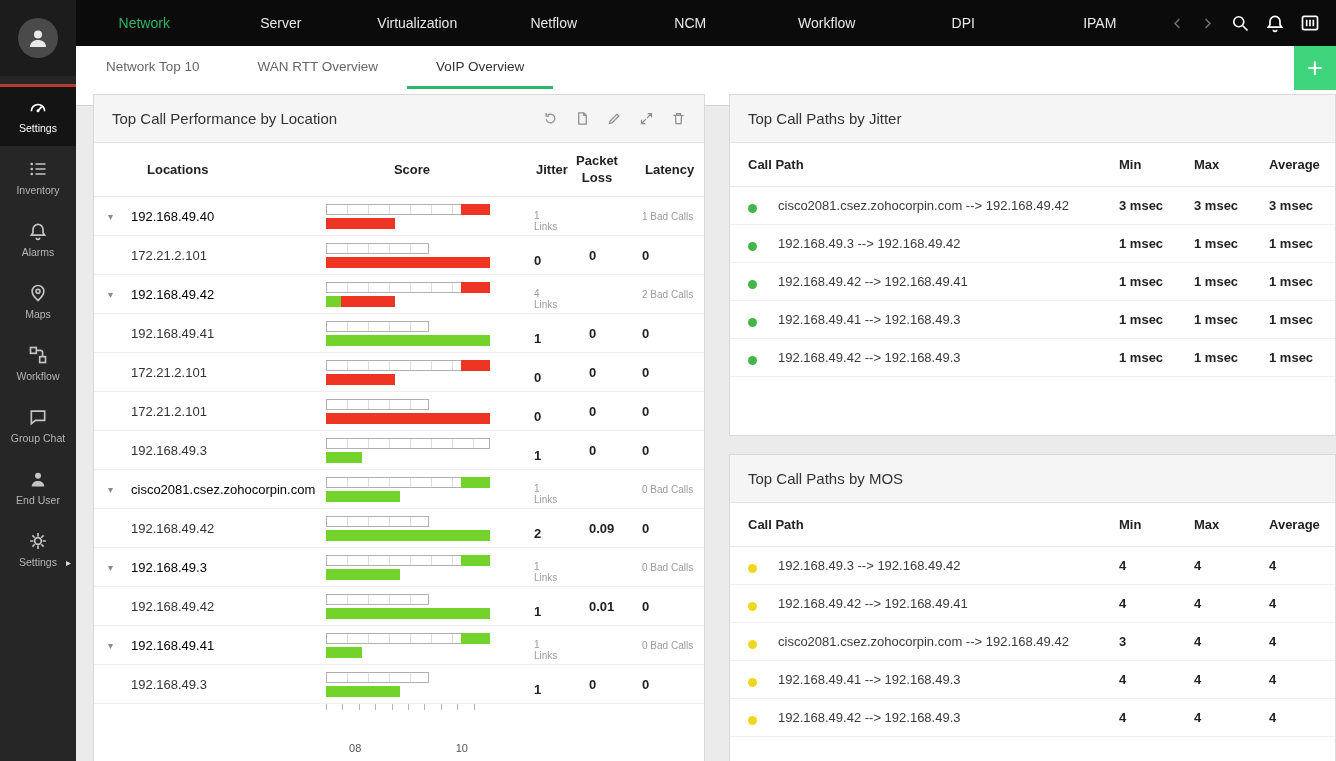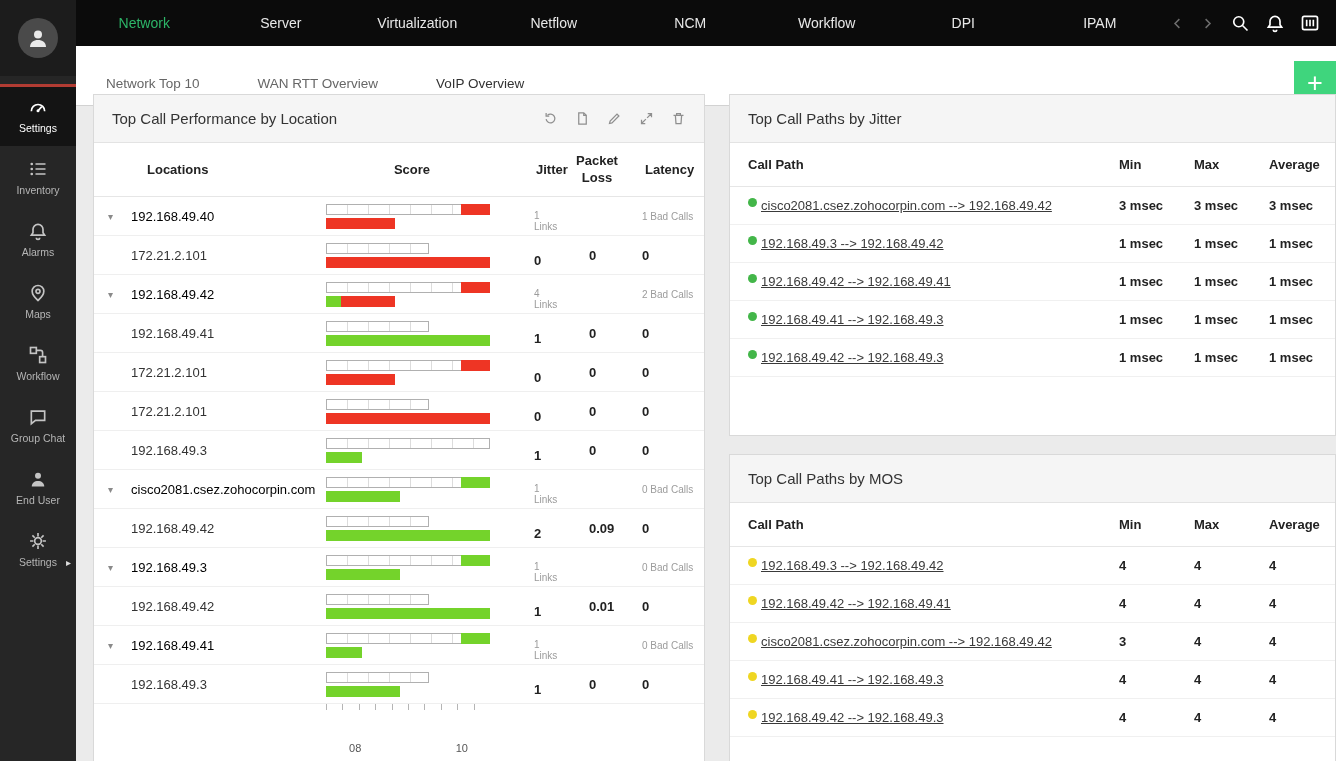--- a/index.html
+++ b/index.html
@@ -26,21 +26,21 @@
   .side-icon { width:20px; height:20px; color:#c4c4c4; }
   .side-icon svg { width:20px; height:20px; display:block; }
   .side-label { font-size:10.5px; }
   .side-item.active { background:#141414; color:#fff; }
   .side-item.active::before { content:""; position:absolute; top:0; left:0; right:0; height:3px; background:#b23c33; }
   .side-item.active .side-icon { color:#fff; }
   .side-item.push { margin-top:auto; }
   .side-arrow { position:absolute; right:5px; bottom:12px; color:#ddd; font-size:10px; }
 
   
-  .tabbar { position:absolute; left:76px; top:46px; right:0; height:60px; background:#fff; border-bottom:1px solid #d2d2d2; display:flex; align-items:flex-end; }
+  .tabbar { position:absolute; left:76px; top:46px; right:0; height:60px; background:#fff; border-bottom:1px solid #d2d2d2; display:flex; align-items:flex-start; }
   .tabs { display:flex; padding-left:1px; }
   .tab { padding:0 29px; line-height:42px; font-size:13.5px; color:#666; cursor:pointer; position:relative; white-space:nowrap; }
   .tab.active { color:#333; }
   .tab.active::after { content:""; position:absolute; left:0; right:0; bottom:-1px; height:3px; background:#2db568; }
   .add-btn { margin-left:auto; width:42px; height:44px; background:#3fd57d; color:#fff; font-size:27px; font-weight:300; border:none; cursor:pointer; line-height:40px; }
 
   
   .main { position:absolute; left:76px; top:90px; right:0; bottom:0; padding:4px 0 0 17px; display:flex; gap:24px; overflow:hidden; }
   .panel { background:#fff; border:1px solid #d9d9d9; }
   .left-panel { width:612px; flex:none; height:820px; }
@@ -78,21 +78,21 @@
   .lt-axis { height:56px; }
   .axis-cell { position:relative; height:100%; }
   .axis-ticks { position:absolute; left:0; right:8px; top:0; height:6px;
                 background-image:repeating-linear-gradient(to right,#b5b5b5 0 1px,transparent 1px 16.4px); }
   .axis-label { position:absolute; top:38px; font-size:11px; color:#555; transform:translateX(-50%); }
 
   
   .rt-head, .rt-row { display:grid; grid-template-columns:1fr 75px 75px 48px; align-items:center; padding:0 18px; }
   .rt-head { height:44px; border-bottom:1px solid #e6e6e6; font-weight:bold; font-size:13px; color:#222; }
   .rt-row { height:38px; border-bottom:1px solid #f0f0f0; font-size:13px; color:#3a3a3a; }
-  .path-cell { display:flex; align-items:flex-start; gap:4px; white-space:nowrap; overflow:hidden;text-decoration:underline; }
+  .path-cell { display:flex; align-items:flex-end; gap:21px; white-space:nowrap; overflow:hidden; }
   .dot { width:9px; height:9px; border-radius:50%; flex:none; }
   .rt-val { font-weight:bold; color:#222; white-space:nowrap; }
   .jitter-panel { padding-bottom:58px; }
   .mos-panel { padding-bottom:30px; }
 </style>
 </head>
 <body>
 
 <div class="sidebar">
   <div class="avatar-box">

